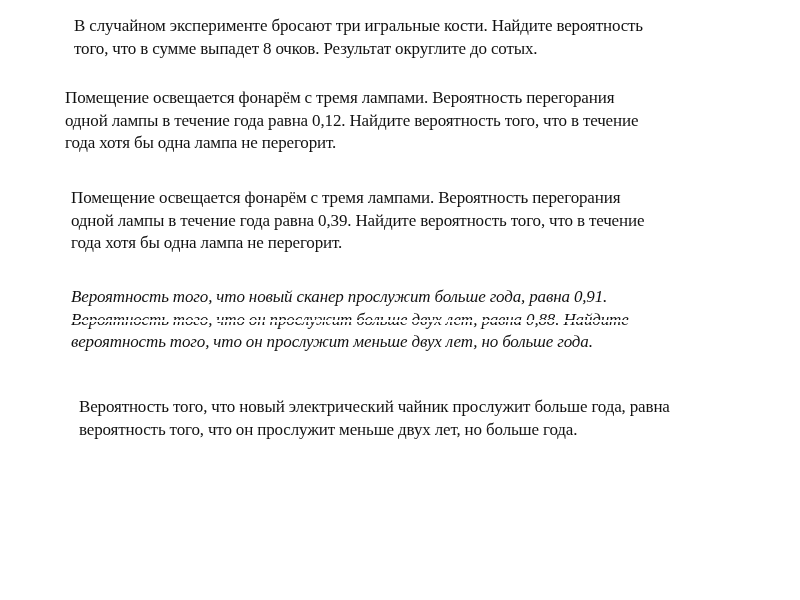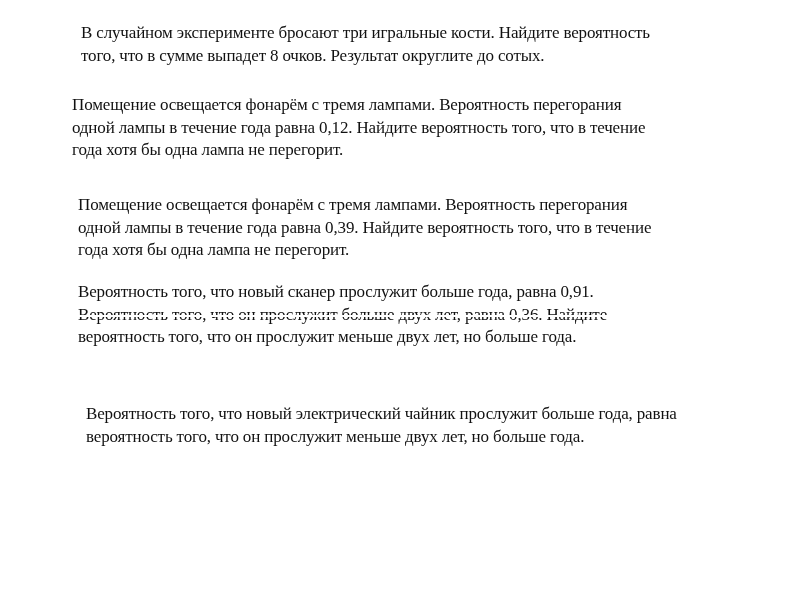--- a/index.html
+++ b/index.html
@@ -13,40 +13,40 @@
       position: relative;
       overflow: hidden;
       font-family: "Liberation Serif", "DejaVu Serif", serif;
       color: #111111;
     }
     .task {
       position: absolute;
       font-size: 17px;
       line-height: 22.5px;
       white-space: nowrap;
-      margin: 7px;
+      margin: 0;
       letter-spacing: -0.15px;
     }
     .task .line {
       display: block;
       position: relative;
     }
     .task .line.obscured::after {
       content: "";
       position: absolute;
       left: -4px;
       right: -4px;
       top: 11px;
       height: 2px;
       background: #ffffff;
     }
     #task-1 { left: 74px; top: 15px; }
     #task-2 { left: 65px; top: 87px; }
     #task-3 { left: 71px; top: 187px; }
-    #task-4 { left: 71px; top: 274px; }
+    #task-4 { left: 71px; top: 286px; font-style: italic; }
     #task-5 { left: 79px; top: 396px; }
   </style>
 </head>
 <body>
 
 <div id="task-1" class="task">
   <span class="line">В случайном эксперименте бросают три игральные кости. Найдите вероятность</span>
   <span class="line">того, что в сумме выпадет 8 очков. Результат округлите до сотых.</span>
 </div>
 
@@ -57,20 +57,20 @@
 </div>
 
 <div id="task-3" class="task">
   <span class="line">Помещение освещается фонарём с тремя лампами. Вероятность перегорания</span>
   <span class="line">одной лампы в течение года равна 0,39. Найдите вероятность того, что в течение</span>
   <span class="line">года хотя бы одна лампа не перегорит.</span>
 </div>
 
 <div id="task-4" class="task">
   <span class="line">Вероятность того, что новый сканер прослужит больше года, равна 0,91.</span>
-  <span class="line obscured">Вероятность того, что он прослужит больше двух лет, равна 0,36. Найдите</span>
+  <span class="line obscured">Вероятность того, что он прослужит больше двух лет, равна 0,88. Найдите</span>
   <span class="line">вероятность того, что он прослужит меньше двух лет, но больше года.</span>
 </div>
 
 <div id="task-5" class="task">
   <span class="line">Вероятность того, что новый электрический чайник прослужит больше года, равна</span>
   <span class="line">вероятность того, что он прослужит меньше двух лет, но больше года.</span>
 </div>
 
 </body></html>

